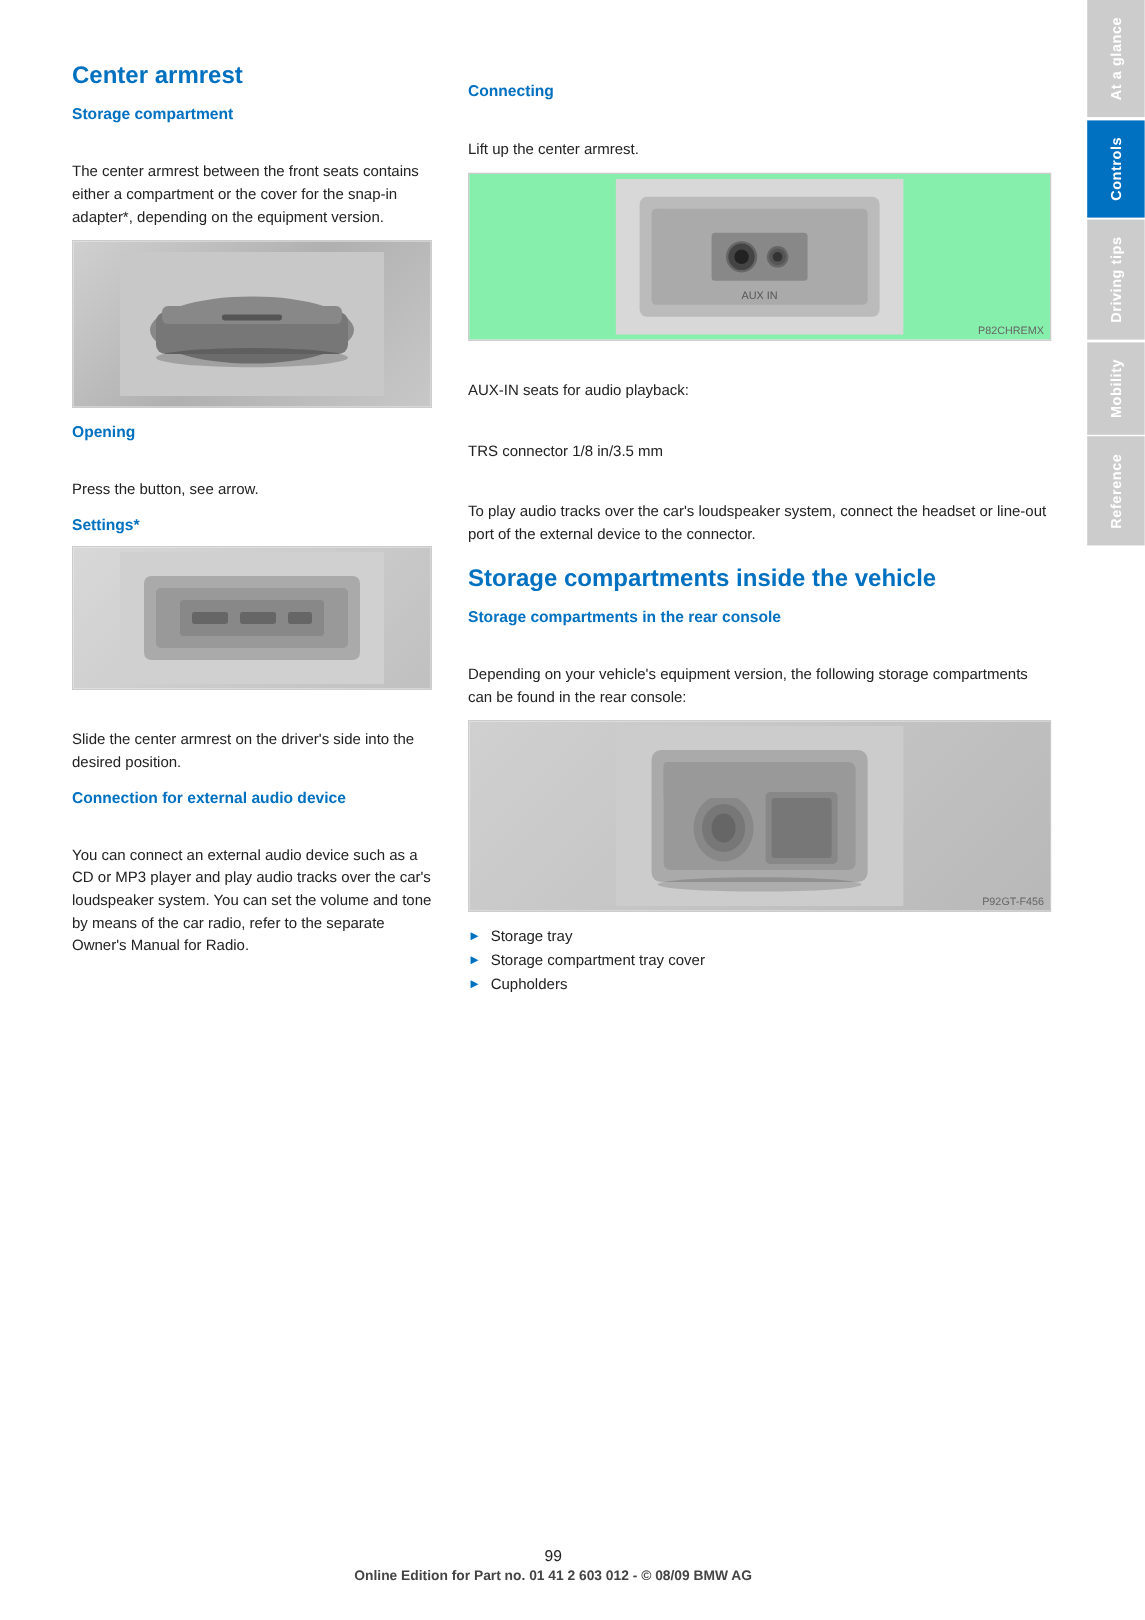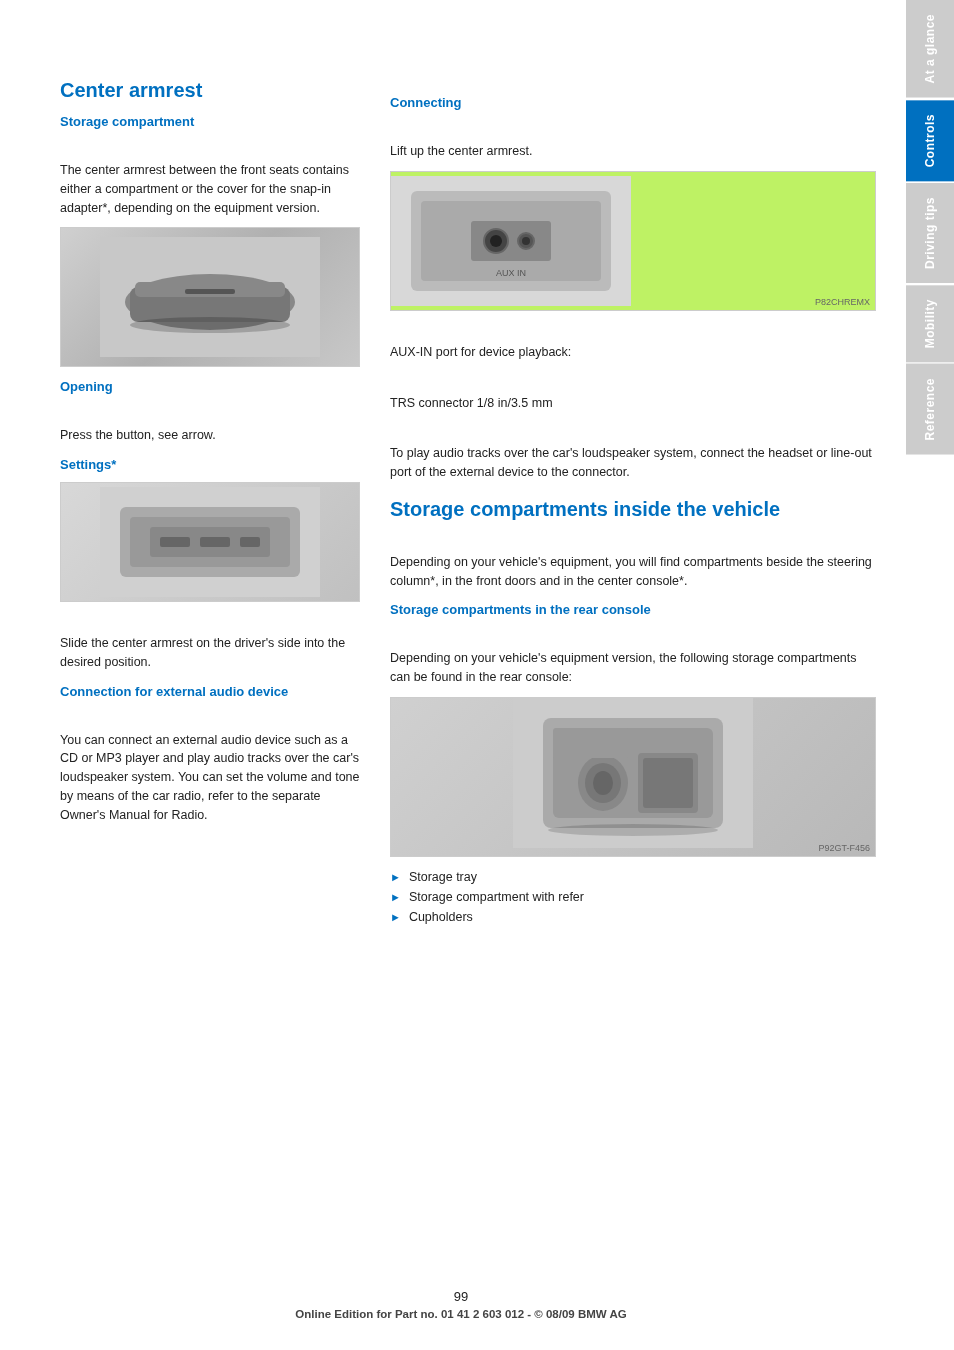--- a/index.html
+++ b/index.html
@@ -13,21 +13,21 @@
       overflow: hidden;
       position: relative;
     }
     .page-container {
       display: flex;
       width: 954px;
       height: 1350px;
     }
     .main-content {
       flex: 1;
-      padding: 79px 30px 30px 60px;
+      padding: 52px 30px 30px 60px;
       position: relative;
     }
     .right-sidebar {
       width: 48px;
       display: flex;
       flex-direction: column;
       background: #fff;
     }
     .sidebar-tab {
       writing-mode: vertical-rl;
@@ -121,20 +121,21 @@
       display: flex;
       align-items: center;
       justify-content: center;
     }
     
     .rear-img {
       width: 100%;
       height: 100%;
       background: linear-gradient(135deg, #d0d0d0 0%, #b8b8b8 100%);
       display: flex;
+      align-items: center;
       justify-content: center;
     }
     .bullet-list {
       list-style: none;
       padding: 0;
       margin: 8px 0;
     }
     .bullet-list li {
       display: flex;
       align-items: flex-start;
@@ -176,23 +177,24 @@
       position: absolute;
       bottom: 3px;
       right: 5px;
       font-size: 9px;
       color: #666;
     }
     
     .aux-port-container {
       width: 100%;
       height: 100%;
-      background: #bef264;
-      display: flex;
-      align-items: center;
+      background: #86efac;
+      display: flex;
+      align-items: center;
+      justify-content: center;
       position: relative;
     }
   </style>
 </head>
 <body>
 
 <div class="page-container">
   <div class="main-content">
     <div class="two-column">
 
@@ -265,28 +267,27 @@
               <circle cx="105" cy="65" r="6" fill="#222"></circle>
               <circle cx="135" cy="65" r="8" fill="#555" stroke="#666" stroke-width="2"></circle>
               <circle cx="135" cy="65" r="4" fill="#333"></circle>
 
               <text x="120" y="100" text-anchor="middle" font-size="9" fill="#555">AUX IN</text>
             </svg>
             <span class="img-label">P82CHREMX</span>
           </div>
         </div>
 
-        <p class="body-text">AUX-IN port for device playback:</p>
+        <p class="body-text">AUX-IN seats for audio playback:</p>
         <p class="body-text">TRS connector 1/8 in/3.5 mm</p>
         <p class="body-text">To play audio tracks over the car's loudspeaker system, connect the headset or line-out port of the external device to the connector.</p>
 
         <div class="section-divider"></div>
         <h1 class="section-title">Storage compartments inside the vehicle</h1>
 
-        <p class="body-text">Depending on your vehicle's equipment, you will find compartments beside the steering column*, in the front doors and in the center console*.</p>
 
         <h2 class="subsection-title">Storage compartments in the rear console</h2>
         <p class="body-text">Depending on your vehicle's equipment version, the following storage compartments can be found in the rear console:</p>
 
         <div class="image-box large">
           <div class="rear-img">
             <svg width="240" height="150" viewBox="0 0 240 150">
               <rect width="240" height="150" fill="#ccc"></rect>
 
               <rect x="30" y="20" width="180" height="110" rx="8" fill="#aaa"></rect>
@@ -307,21 +308,21 @@
           </div>
         </div>
 
         <ul class="bullet-list">
           <li>
             <span class="bullet-arrow">►</span>
             <span>Storage tray</span>
           </li>
           <li>
             <span class="bullet-arrow">►</span>
-            <span>Storage compartment with refer</span>
+            <span>Storage compartment tray cover</span>
           </li>
           <li>
             <span class="bullet-arrow">►</span>
             <span>Cupholders</span>
           </li>
         </ul>
 
       </div>
     </div>
 

